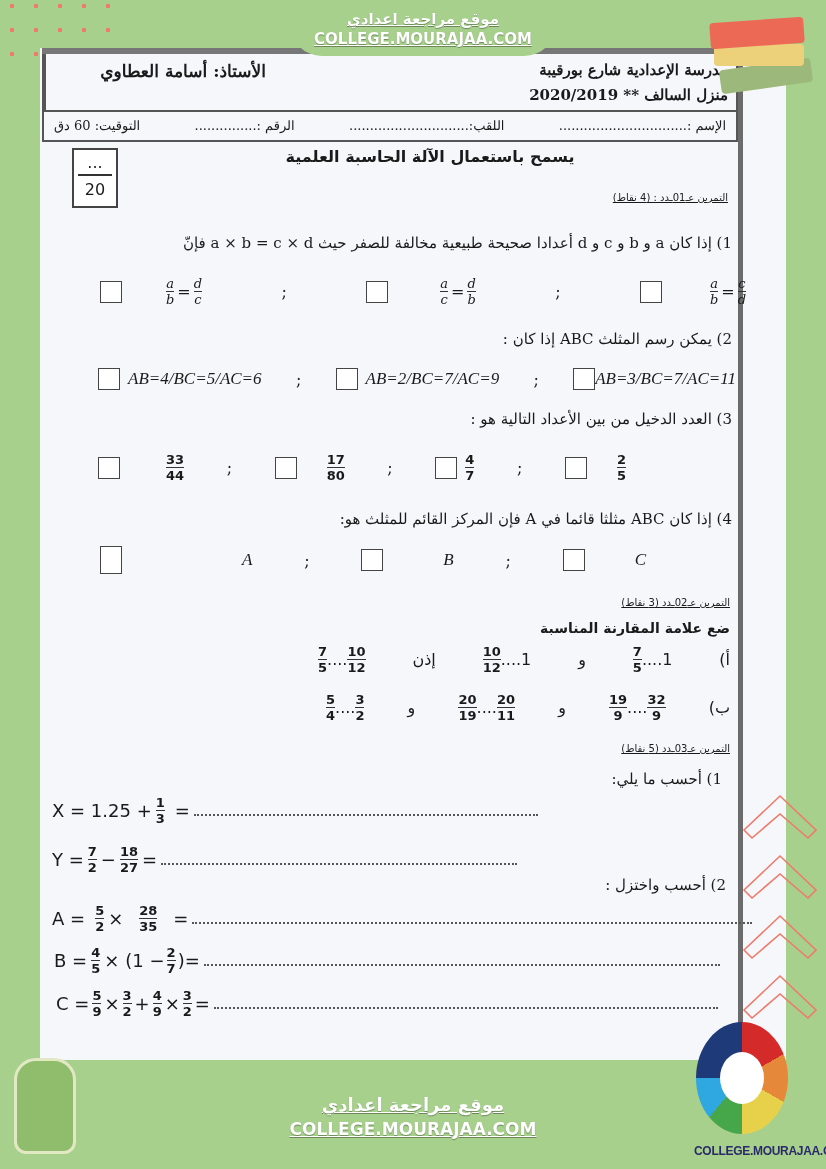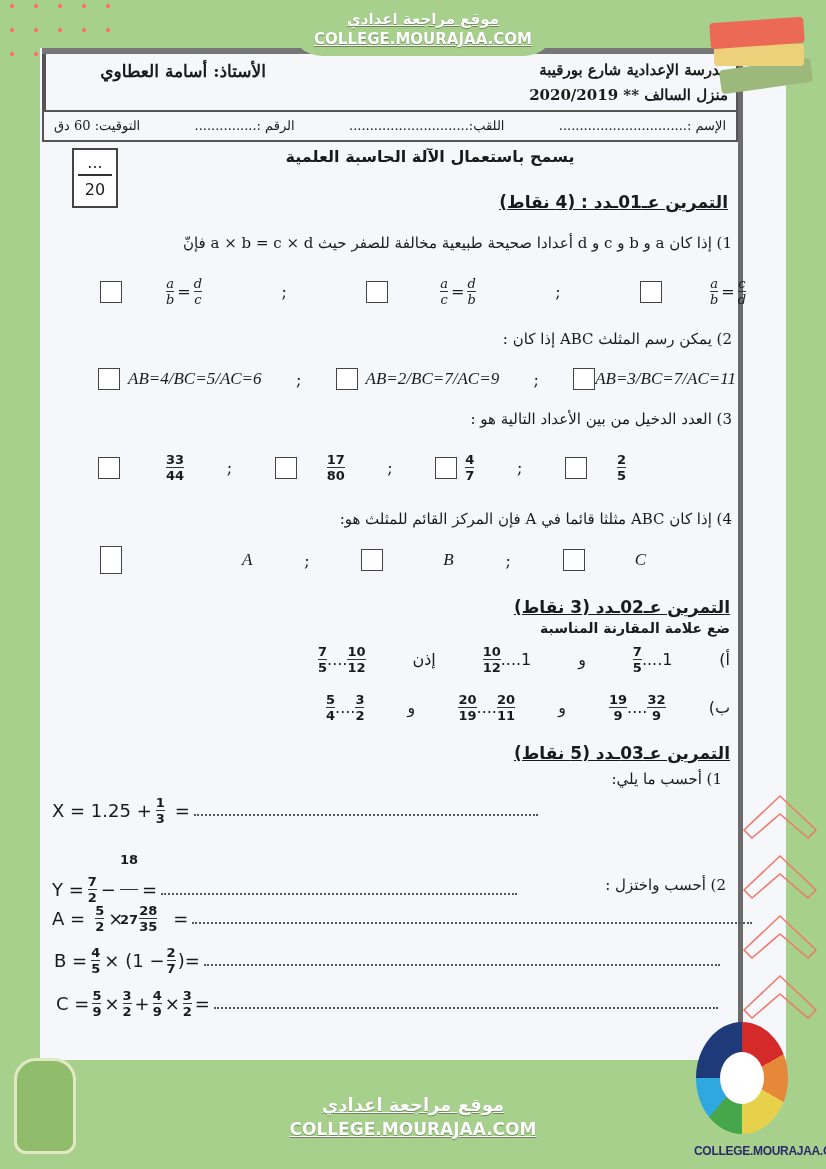--- a/index.html
+++ b/index.html
@@ -40,21 +40,21 @@
 
   
   .score { position: absolute; left: 72px; top: 148px; width: 46px; height: 60px; border: 2px solid #444;
     text-align: center; font-size: 16px; background: #fff; }
   .score .dots3 { padding-top: 6px; line-height: 14px; }
   .score .line { width: 34px; height: 2px; background: #333; margin: 4px auto; }
 
   .calc-note { position: absolute; left: 220px; top: 147px; width: 420px; text-align: center;
     font-weight: bold; font-size: 16px; direction: rtl; }
 
-  .ex-title { position: absolute; direction: rtl; font-weight: bold; font-size: 17px; text-decoration: underline; }
+  .ex-title { position: absolute; direction: rtl; font-weight: normal; font-size: 10px; text-decoration: underline; }
   .q { position: absolute; direction: rtl; font-family: "DejaVu Serif", serif; font-size: 15px; }
 
   .row { position: absolute; left: 95px; right: 95px; display: flex; align-items: center; font-family: "DejaVu Serif", serif; }
   .cb { width: 22px; height: 22px; border: 1.5px solid #444; background: #fff; display: inline-block; }
   .frac { display: inline-flex; flex-direction: column; align-items: center; font-size: 13px; font-style: italic; line-height: 15px; vertical-align: middle; }
   .frac .bar { width: 100%; height: 1px; background: #333; }
   .frac.num { font-style: normal; font-weight: bold; font-family: "DejaVu Sans", sans-serif; }
   .sep { font-size: 16px; }
   .eq { font-size: 16px; margin: 0 3px; }
   .italic { font-style: italic; font-family: "Liberation Serif", serif; font-size: 17px; }
@@ -359,21 +359,21 @@
 </div>
 
 <div class="calc-line" style="top:836px;">
   <span>Y =</span>
   <span class="frac num" style="margin:0 4px;">
       <span>7</span>
       <span class="bar"></span>
       <span>2</span>
     </span>
   <span>−</span>
-  <span class="frac num" style="margin:16px 4px;gap:22px;">
+  <span class="frac num" style="margin:8px 4px;">
       <span>18</span>
       <span class="bar"></span>
       <span>27</span>
     </span>
   <span>=</span>
   <span class="dotline" style="width:356px;"></span>
 </div>
 
 <div class="q" style="right:100px;top:876px;">2) أحسب واختزل :</div>
 

